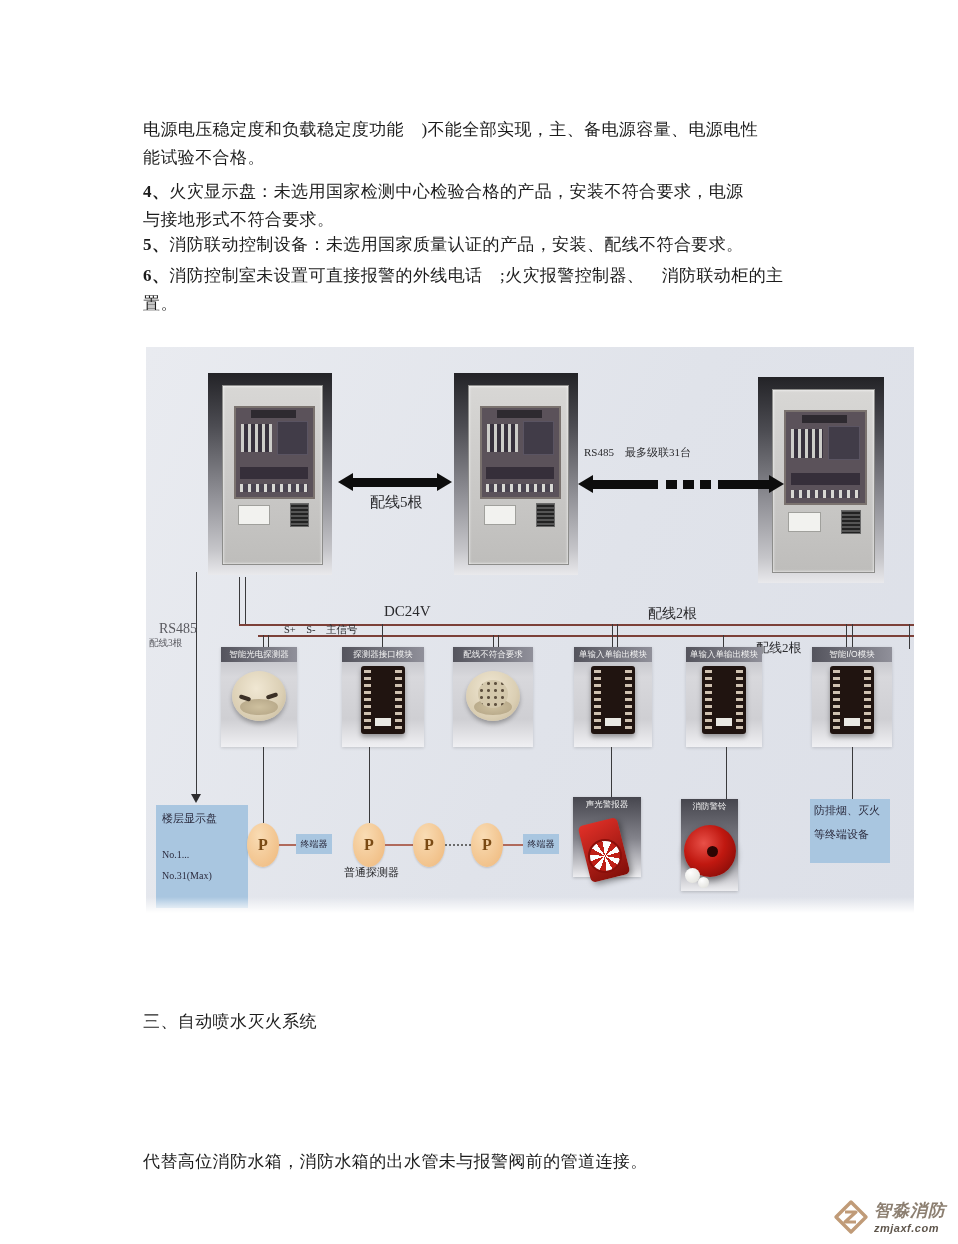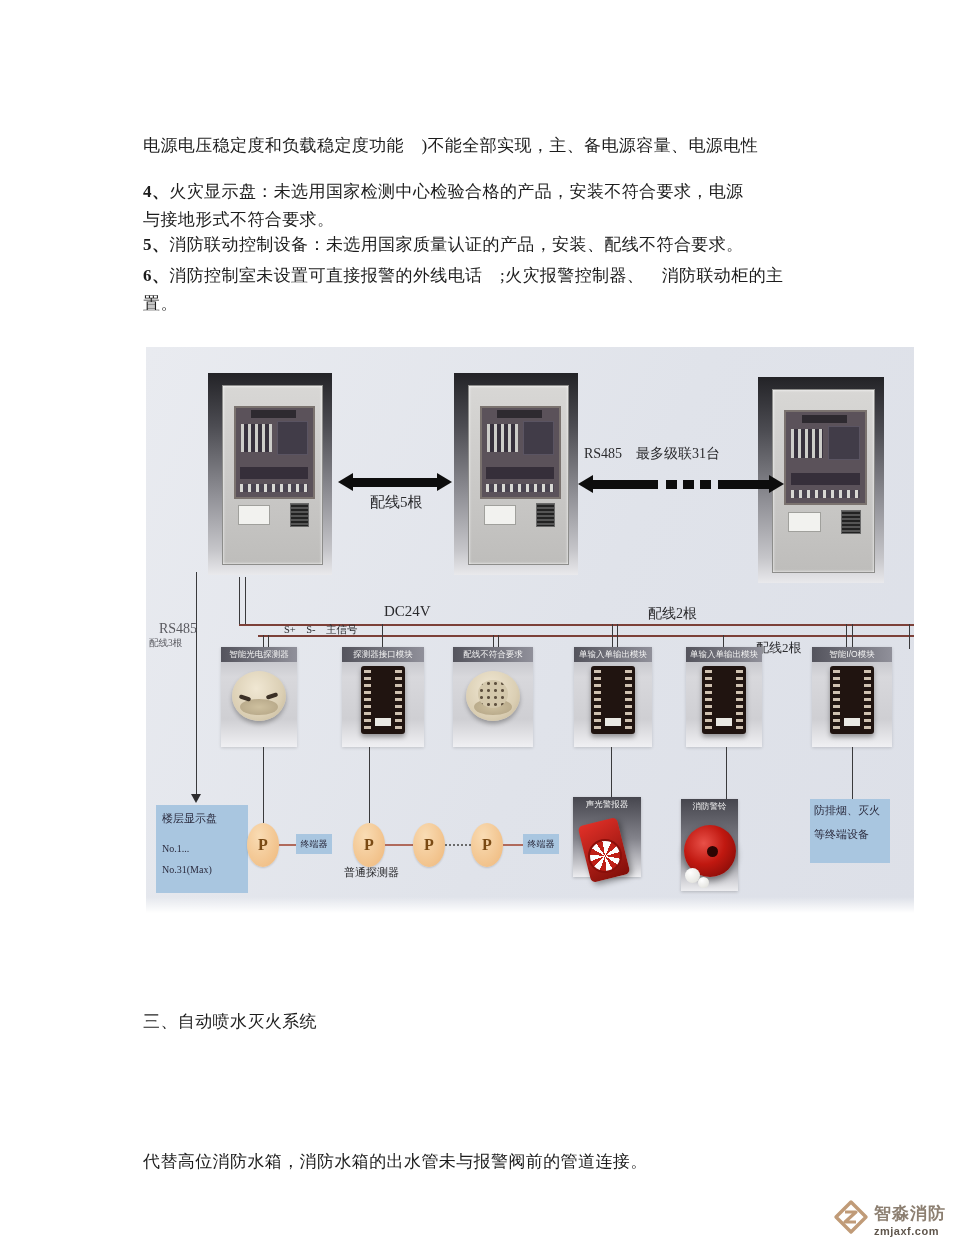--- a/index.html
+++ b/index.html
@@ -79,30 +79,31 @@
   .alarmphoto .devlabel{background:none;}
   .strobe-body{position:absolute;left:11px;top:24px;width:40px;height:58px;border-radius:5px;
        background:linear-gradient(160deg,#e23028,#7f0e08);transform:rotate(-14deg);box-shadow:2px 3px 6px rgba(0,0,0,.4);}
   .strobe-wheel{position:absolute;left:15px;top:42px;width:30px;height:30px;border-radius:50%;
        background:repeating-conic-gradient(#fdfdfd 0 25deg,#bf1f16 25deg 50deg);border:2px solid #8a0f0a;}
   .bell-circle{position:absolute;left:50%;top:26px;transform:translateX(-50%);width:52px;height:52px;border-radius:50%;
        background:radial-gradient(circle at 38% 35%,#e85048,#c01810 45%,#7c0a06 92%);box-shadow:0 4px 7px rgba(0,0,0,.45);}
   .bell-dot{position:absolute;left:26px;top:47px;width:11px;height:11px;border-radius:50%;background:#2d0503;}
   .fig{position:absolute;border-radius:50%;background:radial-gradient(circle at 35% 30%,#ffffff,#dcdcd6);}
   
-  #watermark{position:absolute;left:833px;top:1199px;display:flex;align-items:center;gap:5px;
-       font-family:"Liberation Sans",sans-serif;}
+  #watermark{position:absolute;left:833px;top:1199px;display:flex;gap:5px;
+       font-family:"Liberation Sans",sans-serif;font-style:italic;}
   #wm-name{font-size:17px;font-weight:700;color:#8c7f71;letter-spacing:1px;}
   #wm-site{font-size:11px;font-weight:700;color:#5f564c;letter-spacing:.5px;}
 </style>
 </head>
 <body>
 
-<div class="txtblock" style="top:132px">
+<div class="txtblock" style="top:116px">
   <div class="ln">电源电压稳定度和负载稳定度功能　)不能全部实现，主、备电源容量、电源电性</div>
+  <div class="ln">能试验不合格。</div>
 </div>
 
 <div class="txtblock" style="top:178px">
   <div class="ln"><span class="num">4、</span><span>火灾显示盘：未选用国家检测中心检验合格的产品，安装不符合要求，电源</span></div>
   <div class="ln">与接地形式不符合要求。</div>
 </div>
 
 <div class="txtblock" style="top:231px">
   <div class="ln"><span class="num">5、</span><span>消防联动控制设备：未选用国家质量认证的产品，安装、配线不符合要求。</span></div>
 </div>
@@ -154,21 +155,21 @@
     </div>
   </div>
 
   <div class="abs" style="left:192px;top:126px;width:114px;height:18px">
     <div class="ah-l" style="left:0;top:0"></div>
     <div class="shaft" style="left:13px;right:13px;top:4.5px"></div>
     <div class="ah-r" style="right:0;top:0"></div>
   </div>
   <div class="dlabel" style="left:224px;top:146px;font-size:15px">配线5根</div>
 
-  <div class="dlabel" style="left:438px;top:98px;font-size:14px">RS485　最多级联31台</div>
+  <div class="dlabel" style="left:438px;top:98px;font-size:11px">RS485　最多级联31台</div>
   <div class="abs" style="left:432px;top:128px;width:80px;height:18px">
     <div class="ah-l" style="left:0;top:0"></div>
     <div class="shaft" style="left:13px;right:0;top:4.5px"></div>
   </div>
   <div class="dash" style="left:520px;top:132.5px"></div>
   <div class="dash" style="left:537px;top:132.5px"></div>
   <div class="dash" style="left:554px;top:132.5px"></div>
   <div class="abs" style="left:572px;top:128px;width:66px;height:18px">
     <div class="shaft" style="left:0;right:13px;top:4.5px"></div>
     <div class="ah-r" style="right:0;top:0"></div>
@@ -236,23 +237,23 @@
         <div class="mlabel"></div>
       </div>
   </div>
 
   <div class="vline" style="left:117px;top:400px;height:76px"></div>
   <div class="vline" style="left:223px;top:400px;height:76px"></div>
   <div class="vline" style="left:465px;top:400px;height:50px"></div>
   <div class="vline" style="left:580px;top:400px;height:52px"></div>
   <div class="vline" style="left:706px;top:400px;height:52px"></div>
 
-  <div class="bluebox" style="left:10px;top:458px;width:80px;height:82px;padding:6px 6px 0">
+  <div class="bluebox" style="left:10px;top:458px;width:80px;height:82px;padding:6px 6px 15px">
     <div style="font-size:11px">楼层显示盘</div>
-    <div style="font-size:10px;margin-top:17px;font-family:'Liberation Serif',serif">No.1...</div>
+    <div style="font-size:10px;margin-top:23px;font-family:'Liberation Serif',serif">No.1...</div>
     <div style="font-size:10px;margin-top:10px;font-family:'Liberation Serif',serif">No.31(Max)</div>
   </div>
 
   <div class="pnode" style="left:101px">P</div>
   <div class="plink" style="left:133px;top:497px;width:17px"></div>
   <div class="tbox" style="left:150px">终端器</div>
 
   <div class="pnode" style="left:207px">P</div>
   <div class="plink" style="left:239px;top:497px;width:28px"></div>
   <div class="pnode" style="left:267px">P</div>

